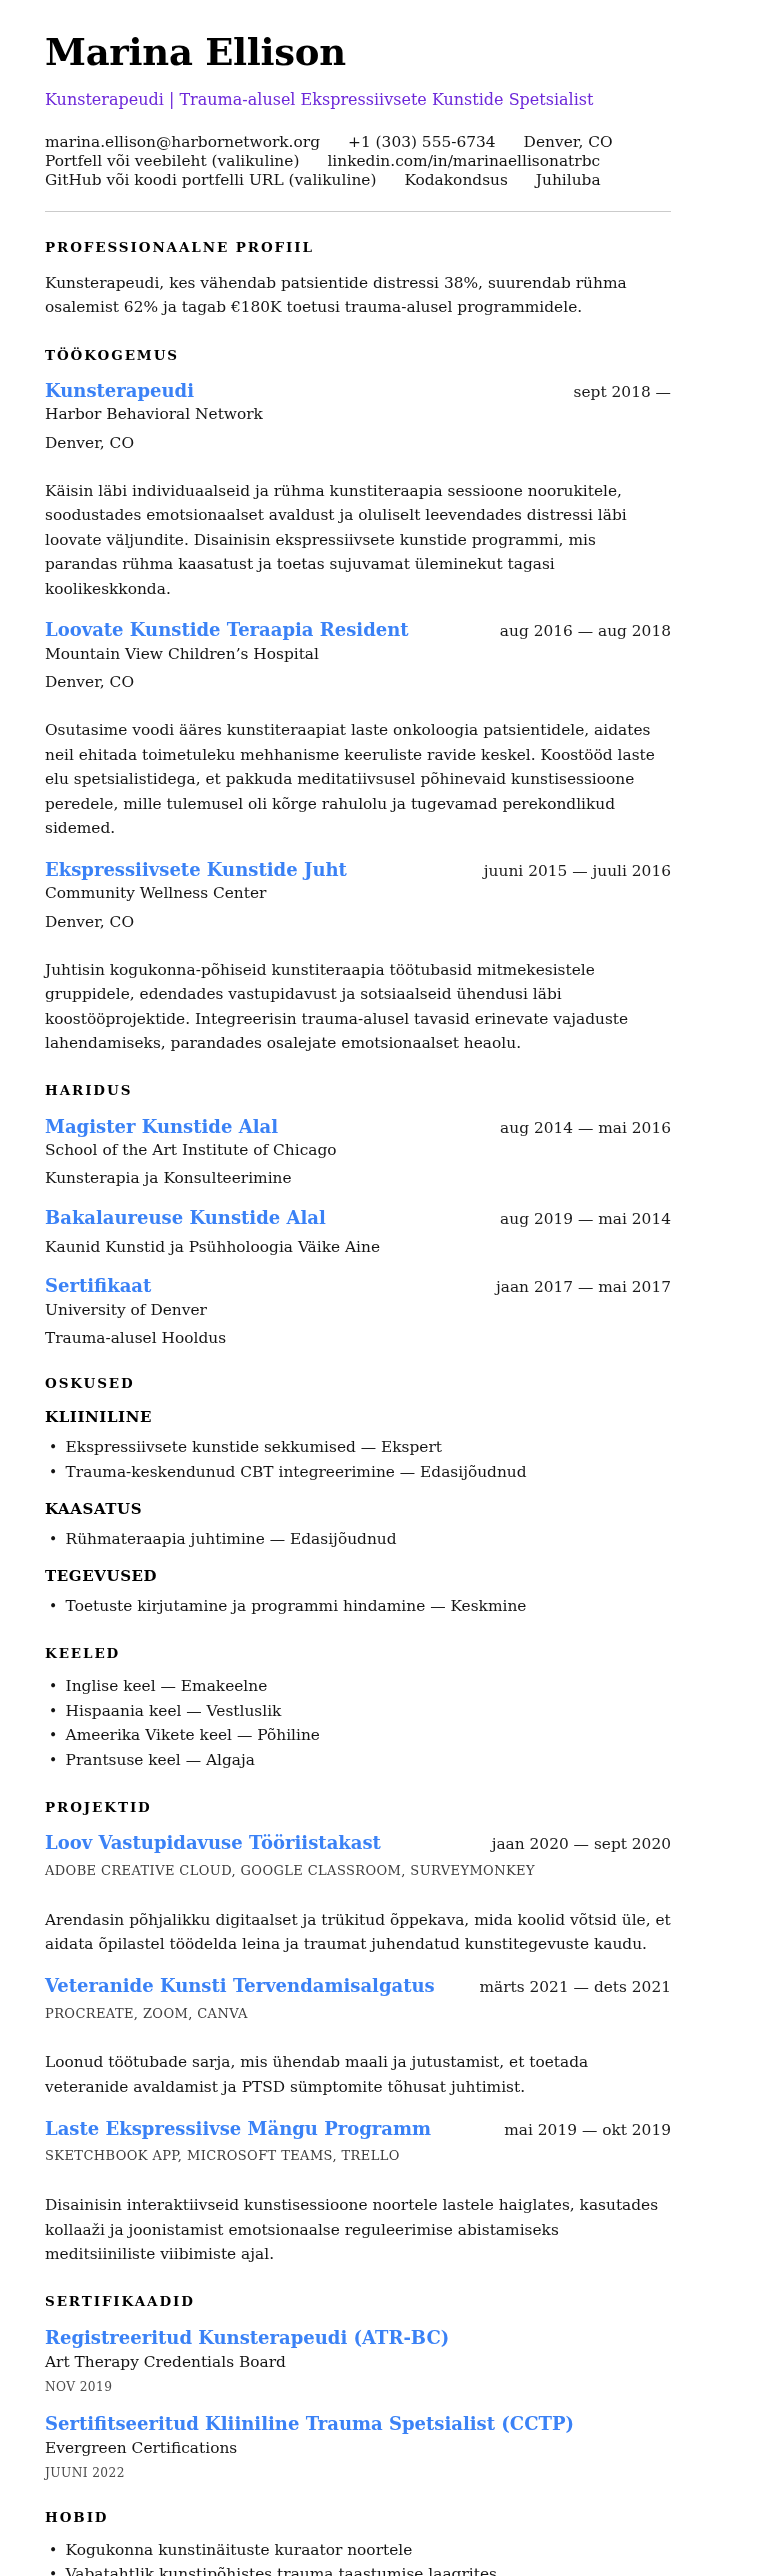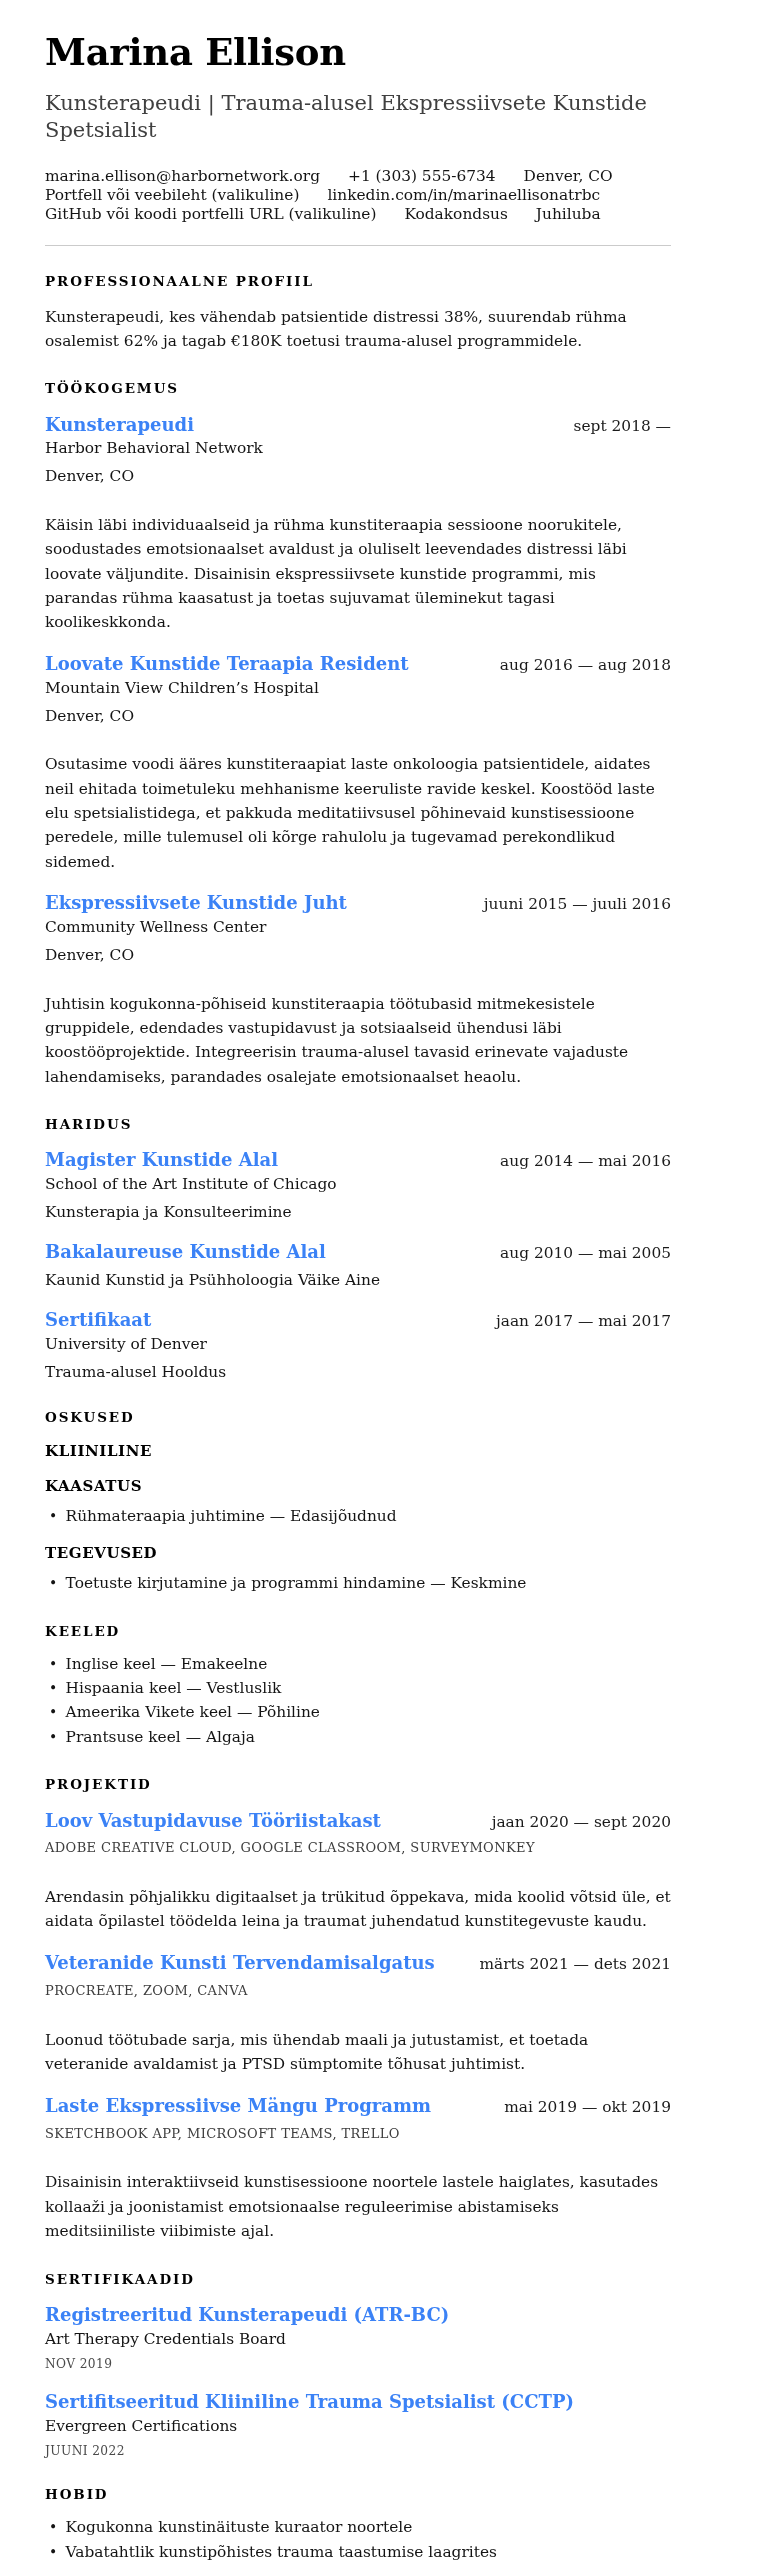--- a/index.html
+++ b/index.html
@@ -10,21 +10,21 @@
     padding:32px 45px 0 45px;
     font-family:"DejaVu Serif", "Liberation Serif", serif;
     color:#141414;
     overflow:hidden;
     position:relative;
   }
   .name {
     font-size:37px; font-weight:700; line-height:1.12;
     color:#000; letter-spacing:-0.3px;
   }
-  .subtitle { font-size:21px; line-height:1.3; margin-top:16.7px; color:#404040; }
+  .subtitle { font-size:16px; line-height:1.3; margin-top:16.7px; color:#6d28d9; }
   .contact-row { display:flex; gap:28px; font-size:15.4px; line-height:1.25; white-space:nowrap; }
   .contact-row.first { margin-top:22px; }
   hr.rule { border:0; border-top:1.3px solid #cbcbcb; margin:20.6px 0 0 0; }
 
   .section { margin-top:27px; }
   .section-title { font-size:13.5px; font-weight:700; letter-spacing:1.9px; line-height:1.3; color:#000; }
   .summary { font-size:15.4px; line-height:24.4px; margin-top:14px; }
 
   .entry { margin-top:16.7px; }
   .entry + .entry { margin-top:19.3px; }
@@ -123,40 +123,44 @@
         <h3 class="entry-title">Magister Kunstide Alal</h3>
         <span class="entry-date">aug 2014 — mai 2016</span>
       </div>
       <p class="entry-company">School of the Art Institute of Chicago</p>
       <p class="entry-location">Kunsterapia ja Konsulteerimine</p>
     </article>
 
     <article class="entry">
       <div class="entry-head">
         <h3 class="entry-title">Bakalaureuse Kunstide Alal</h3>
-        <span class="entry-date">aug 2010 — mai 2005</span>
+        <span class="entry-date">aug 2019 — mai 2014</span>
       </div>
       <p class="entry-location">Kaunid Kunstid ja Psühholoogia Väike Aine</p>
     </article>
 
     <article class="entry">
       <div class="entry-head">
         <h3 class="entry-title">Sertifikaat</h3>
         <span class="entry-date">jaan 2017 — mai 2017</span>
       </div>
       <p class="entry-company">University of Denver</p>
       <p class="entry-location">Trauma-alusel Hooldus</p>
     </article>
   </section>
 
   <section class="section">
     <h2 class="section-title">OSKUSED</h2>
 
     <div class="subsection">
       <h3 class="subsection-title">KLIINILINE</h3>
+      <ul class="blist">
+        <li>Ekspressiivsete kunstide sekkumised — Ekspert</li>
+        <li>Trauma-keskendunud CBT integreerimine — Edasijõudnud</li>
+      </ul>
     </div>
 
     <div class="subsection">
       <h3 class="subsection-title">KAASATUS</h3>
       <ul class="blist">
         <li>Rühmateraapia juhtimine — Edasijõudnud</li>
       </ul>
     </div>
 
     <div class="subsection">

